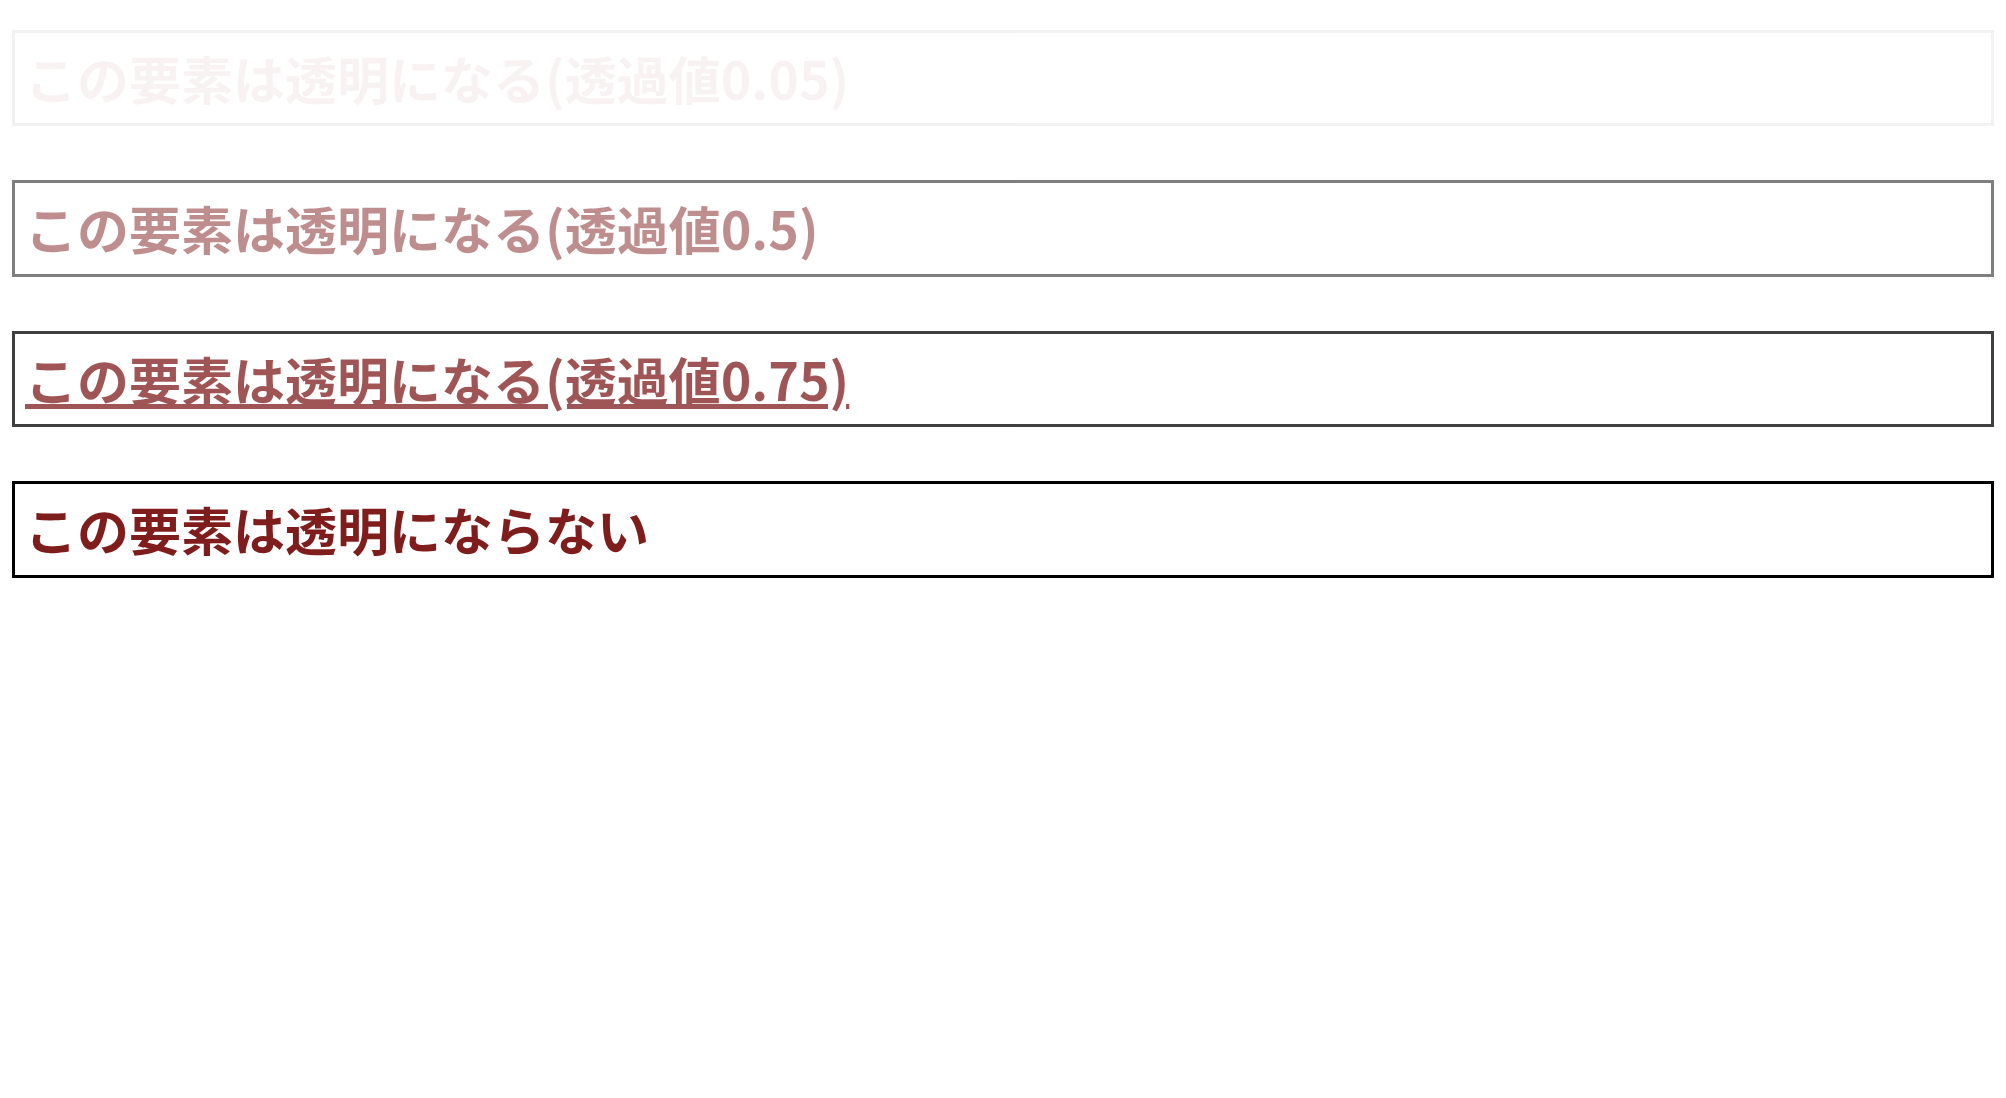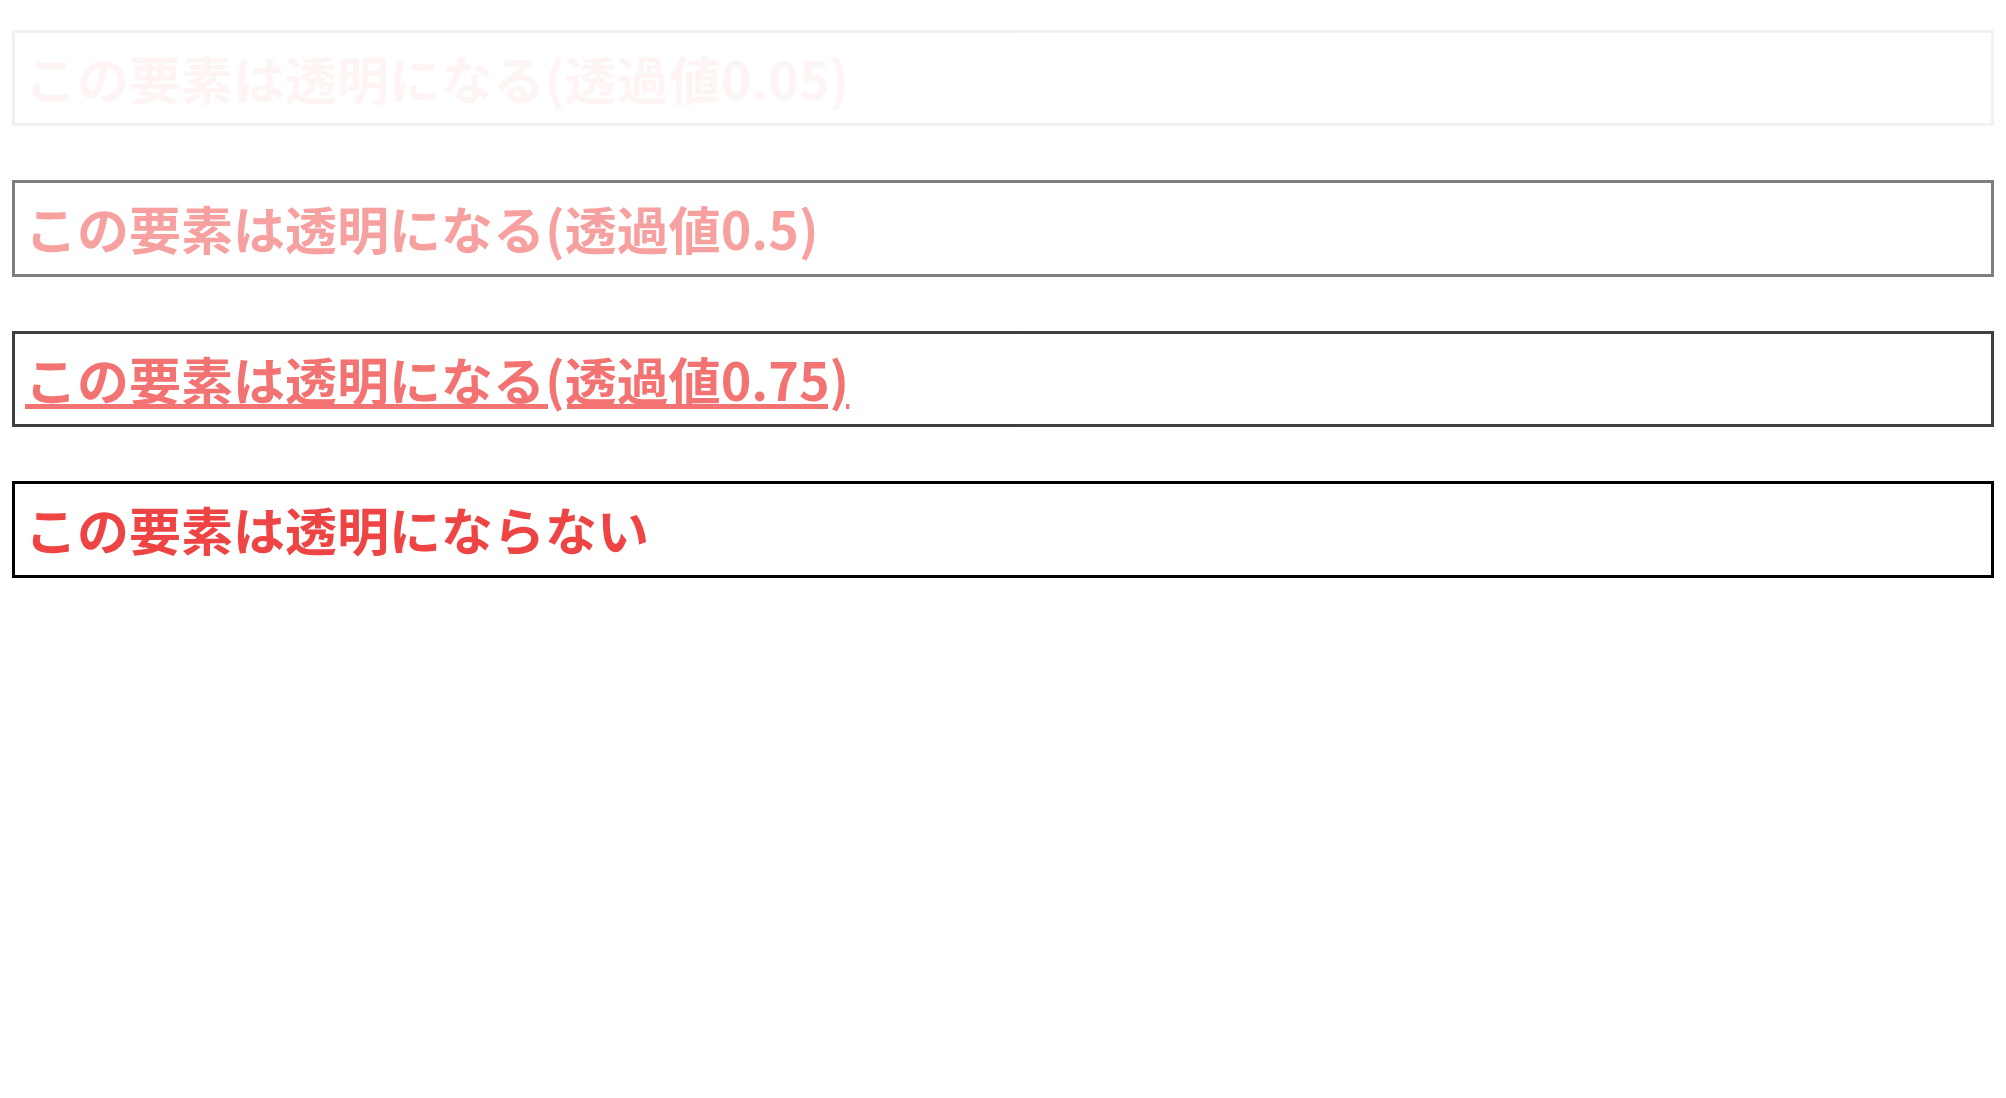--- a/index.html
+++ b/index.html
@@ -12,21 +12,21 @@
       font-family: -apple-system, BlinkMacSystemFont, "Hiragino Sans", "Hiragino Kaku Gothic ProN", "Noto Sans JP", Meiryo, sans-serif;
       padding: 30px 12px 0 12px;
       width: 2006px;
     }
     .box {
       border: 3px solid #000000;
       padding: 14px 10px;
       margin-bottom: 54px;
       font-size: 52px;
       font-weight: 700;
-      color: #ef4444;
+      color: #7f1d1d;
       line-height: 1.2;
     }
     .op-005 { opacity: 0.05; }
     .op-050 { opacity: 0.5; }
     .op-075 { opacity: 0.75; text-decoration: underline; }
     .op-100 { opacity: 1.0; margin-top: 32px; }
   </style>
 </head>
 <body>
 

